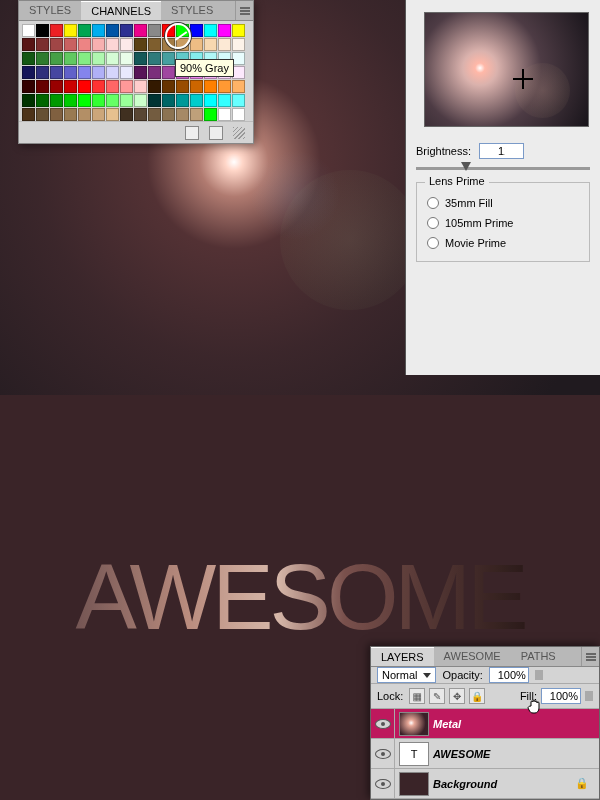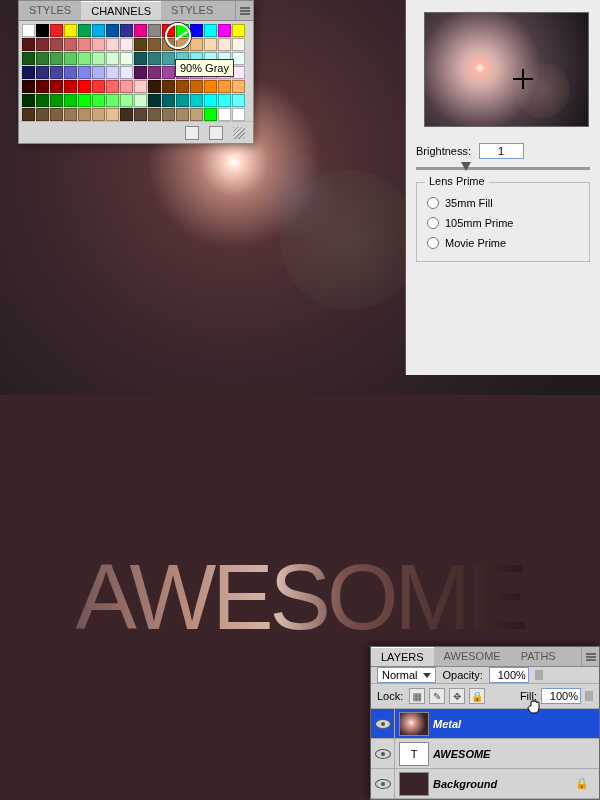--- a/index.html
+++ b/index.html
@@ -50,21 +50,21 @@
 .blend-select{border:1px solid #7a9ac8;background:#fff;padding:1px 18px 1px 4px;position:relative}
 .blend-select::after{content:"";position:absolute;right:4px;top:5px;border-left:4px solid transparent;border-right:4px solid transparent;border-top:5px solid #333}
 .op-label{color:#000}
 .op-input{width:40px;border:1px solid #7a9ac8;text-align:right;padding:1px 2px}
 .arrow-r{width:8px;height:10px;background:#aaa}
 .lock-row{display:flex;align-items:center;padding:4px 6px;gap:4px;border-bottom:1px solid #aaa}
 .lock-icons{display:flex;gap:4px;margin-left:2px}
 .lock-ic{width:16px;height:16px;border:1px solid #999;background:#e8e8e8;font-size:10px;display:flex;align-items:center;justify-content:center;color:#555}
 .layer-list{background:#d4d4d4}
 .layer-row{display:flex;align-items:center;height:30px;border-bottom:1px solid #aaa}
-.layer-row.sel{background:#1d4ed8;color:#fff}
+.layer-row.sel{background:#be185d;color:#fff}
 .eye-col{width:24px;height:100%;display:flex;align-items:center;justify-content:center;border-right:1px solid #aaa}
 .eye{width:16px;height:10px;border:1px solid #555;border-radius:55%;position:relative;background:#d4d4d4}
 .eye::after{content:"";position:absolute;left:5px;top:2px;width:4px;height:4px;background:#555;border-radius:50%}
 .thumb-col{width:30px;height:24px;margin:0 4px;border:1px solid #888;background:#fff;display:flex;align-items:center;justify-content:center}
 .thumb-flare{background:radial-gradient(circle at 40% 45%,#fff 0%,#e8a898 15%,#3a2028 70%)}
 .thumb-bg{background:#3a2428}
 .layer-name{font-weight:bold;font-style:italic;flex:1}
 .layer-row.sel .layer-name{color:#fff}
 .lock-badge{width:14px;height:14px;margin-right:10px;color:#555}
 .hand-cursor{position:absolute;right:56px;bottom:85px;width:18px;height:18px}

